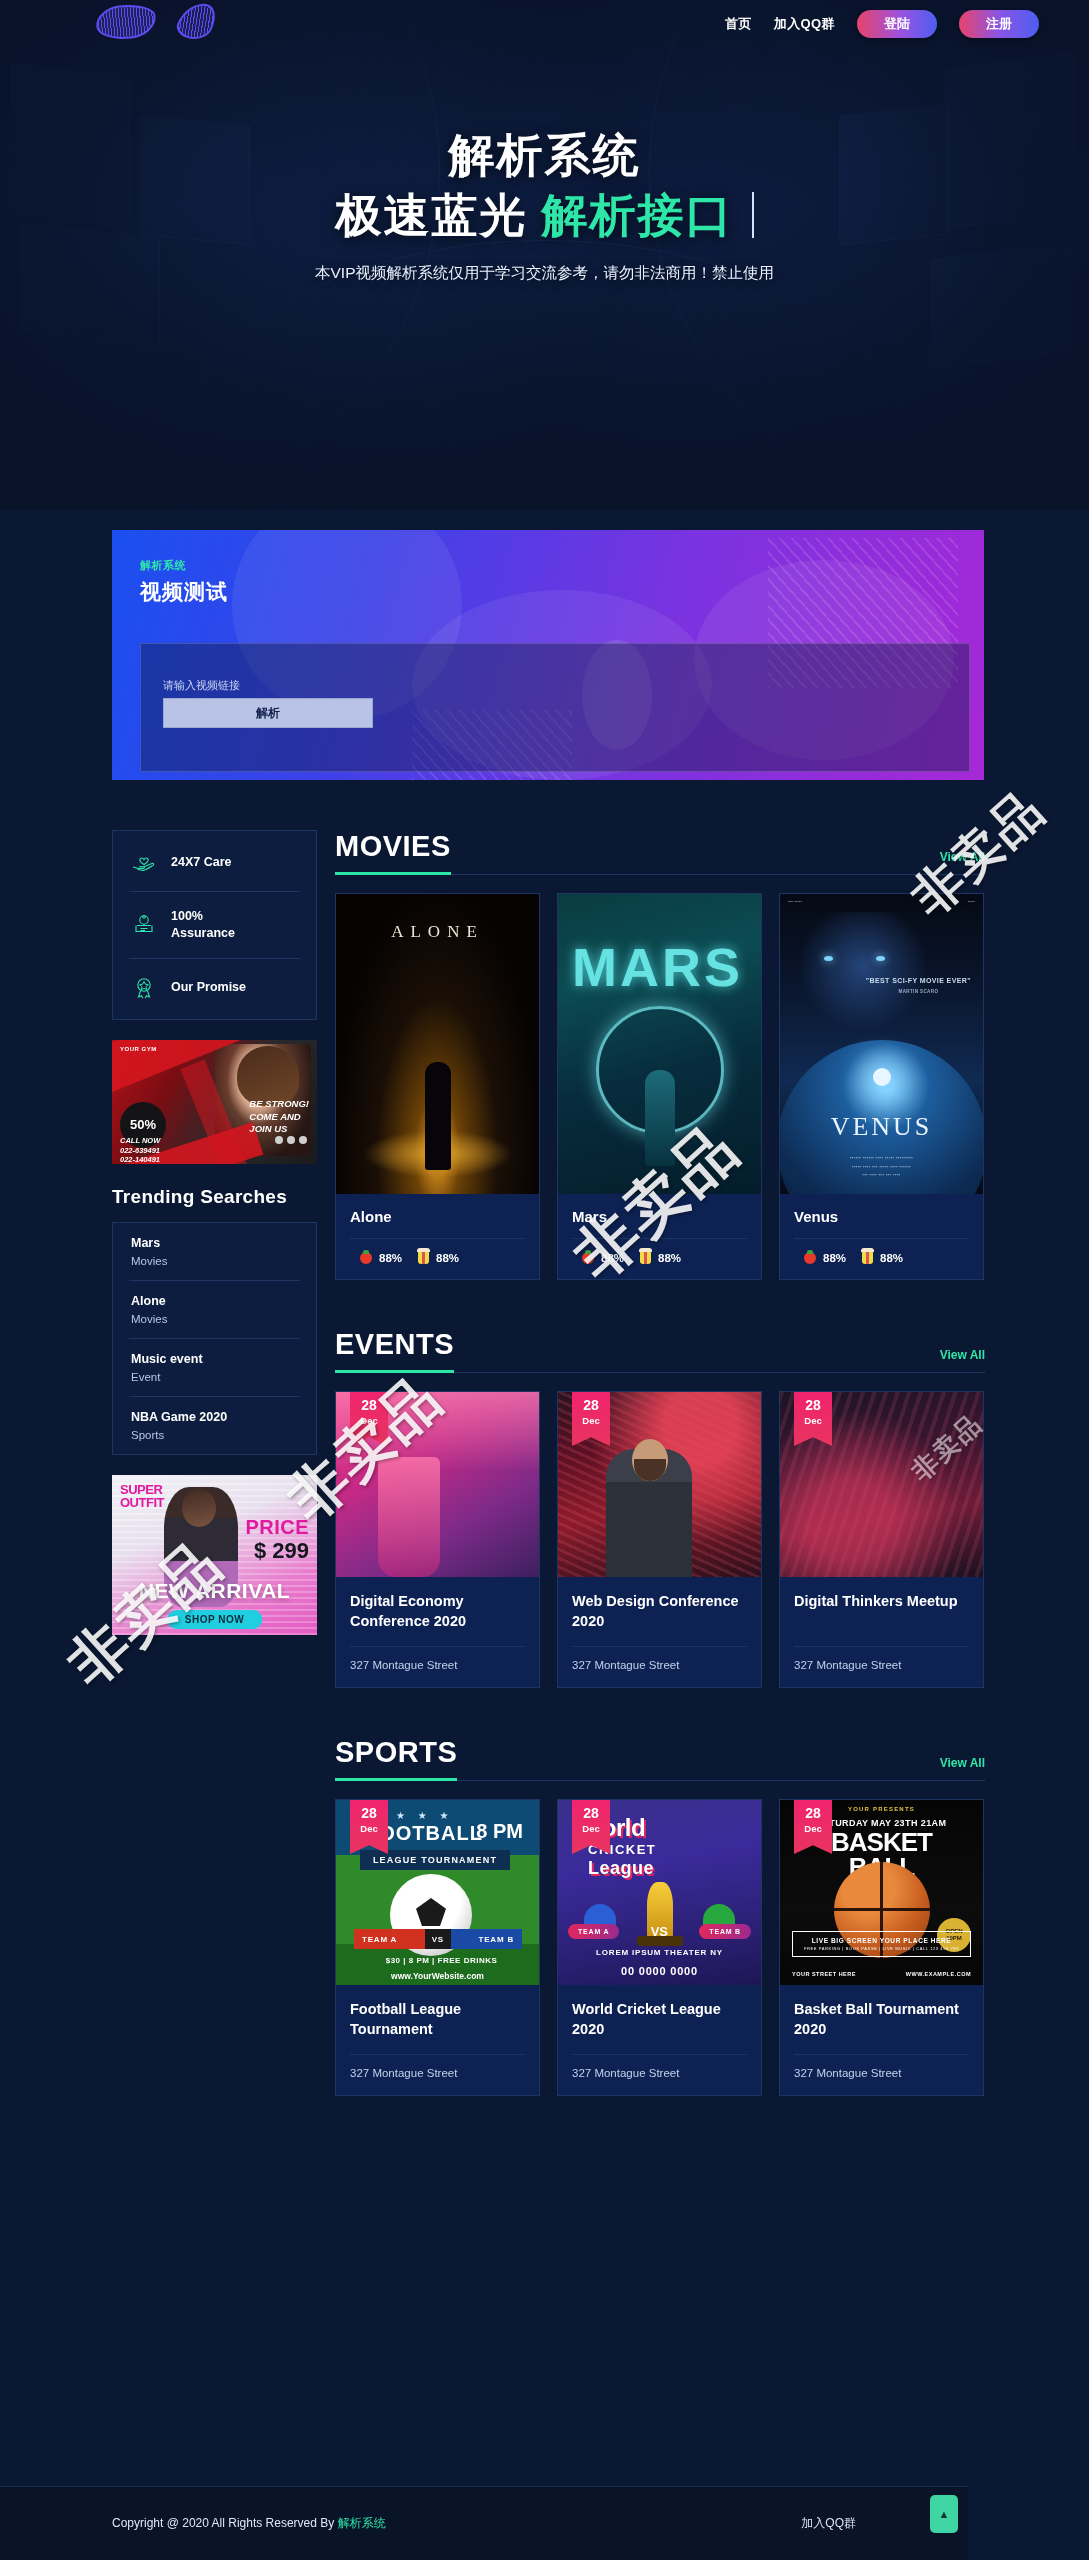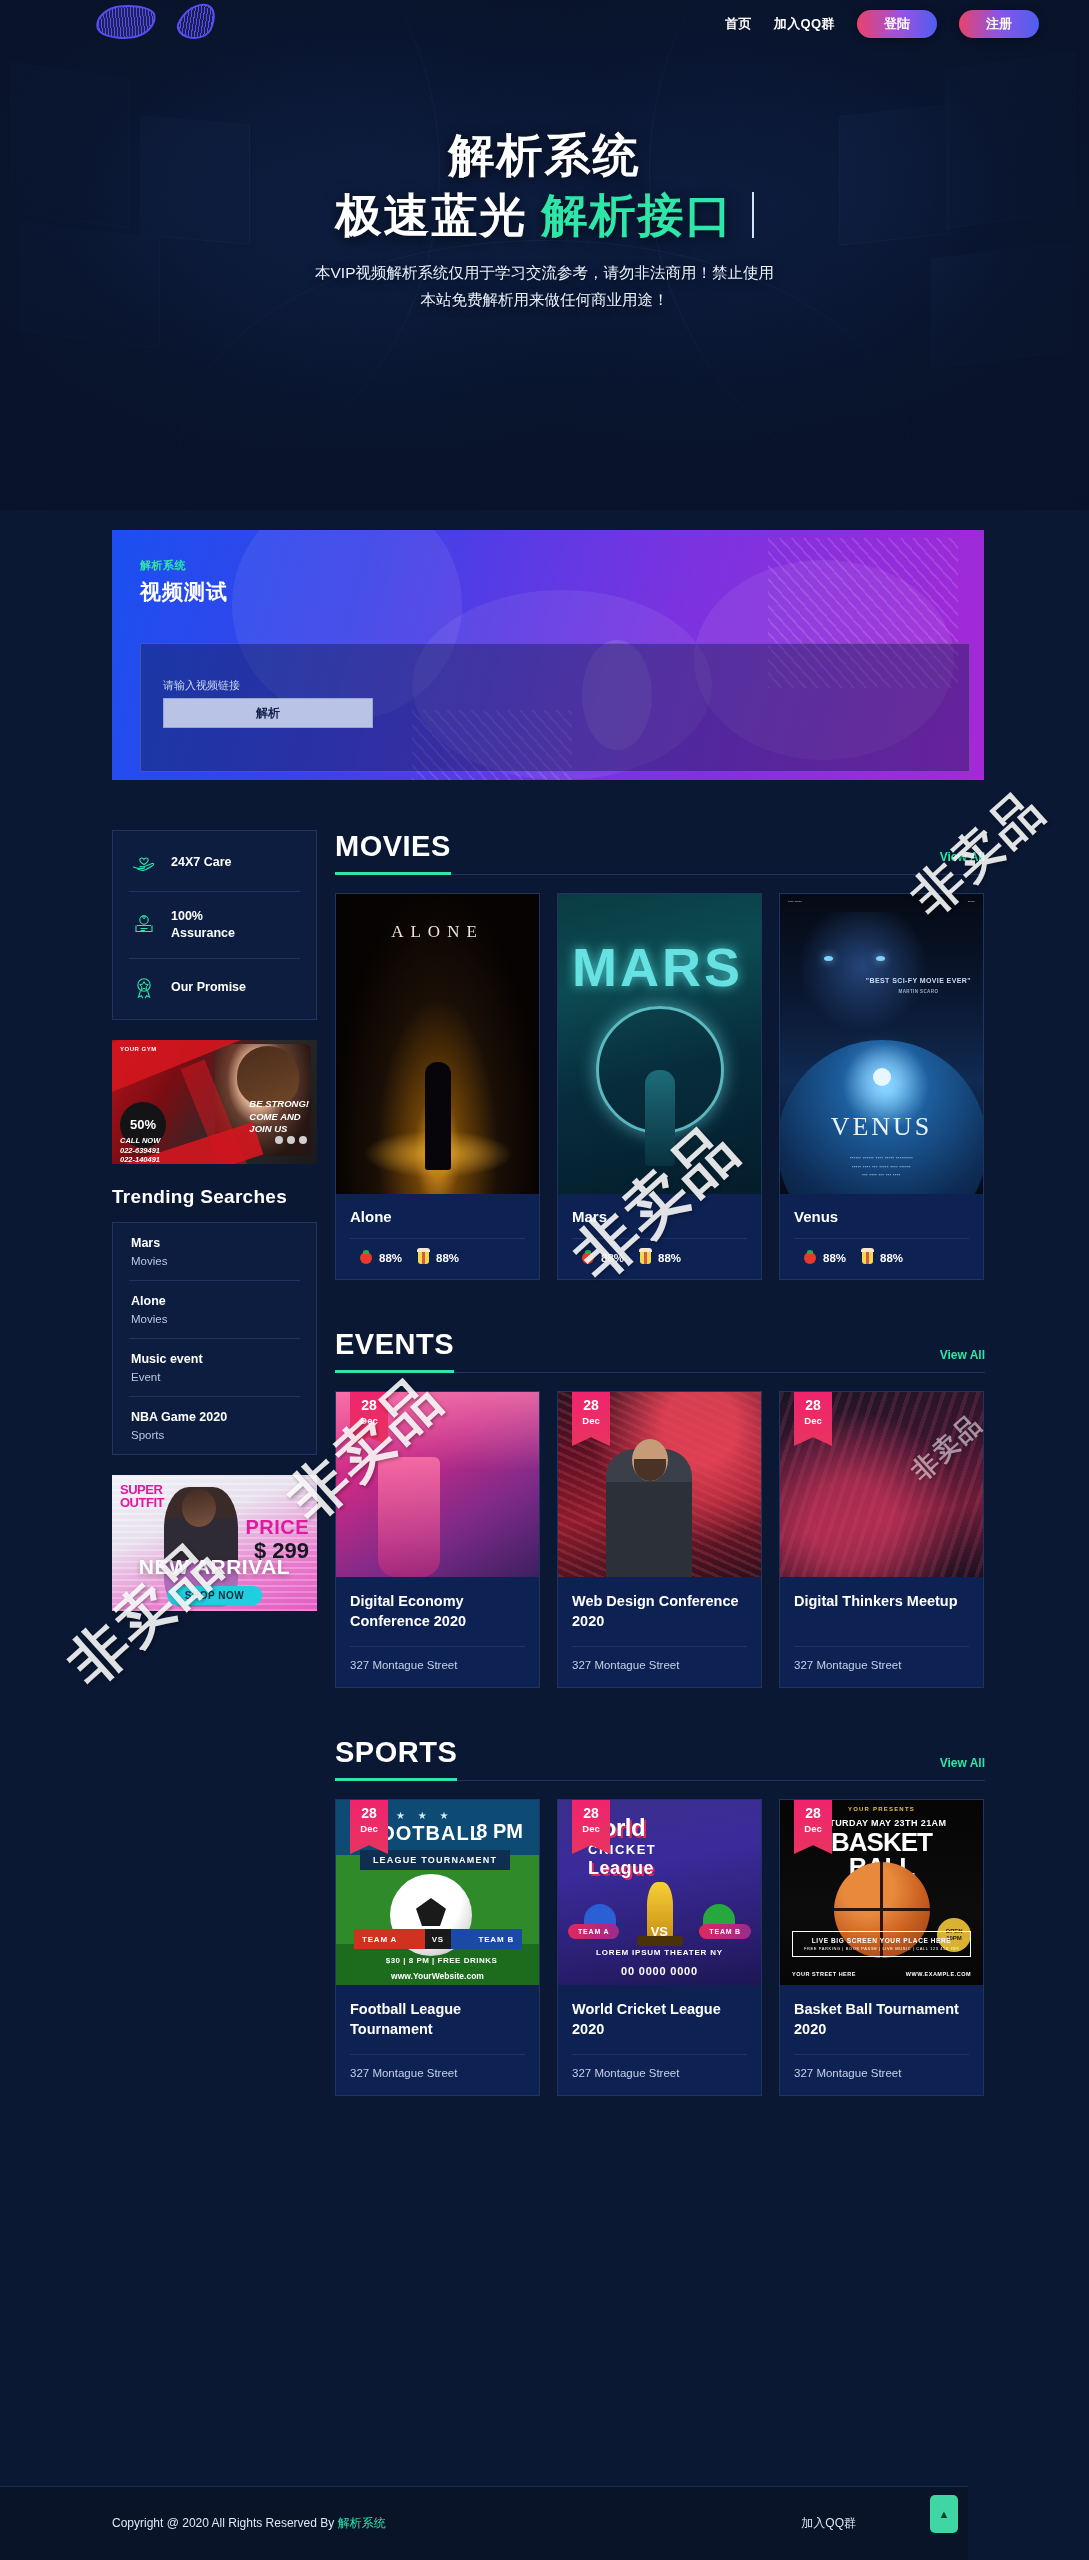--- a/index.html
+++ b/index.html
@@ -193,21 +193,21 @@
   .trend-box {
     margin-top:14px; border:1px solid #1d3560; background:#0d1d3f; padding:0 16px;
   }
   .trend {
     padding:13px 2px; border-bottom:1px solid #1d3560;
   }
   .trend:last-child { border-bottom:none; }
   .trend-n { color:#fff; font-size:12.5px; font-weight:700; }
   .trend-c { color:#b9c7e4; font-size:11.5px; margin-top:5px; }
 
-  .ad2 { margin-top:20px; width:205px; height:136px; position:relative; overflow:hidden;
+  .ad2 { margin-top:20px; width:205px; height:160px; position:relative; overflow:hidden;
     background:linear-gradient(160deg,#f2f3f7 0%, #e8e0ee 35%, #e96fc9 72%, #e24bbd 100%); }
   .ad2 .blinds {
     position:absolute; inset:0;
     background:repeating-linear-gradient(0deg, rgba(255,255,255,.55) 0 2px, rgba(225,228,238,.2) 2px 6px);
     opacity:.55;
   }
   .ad2 .model {
     position:absolute; left:52px; top:12px; width:74px; height:120px;
     background:linear-gradient(180deg, #3a2a28 0 26%, #2e2b36 26% 62%, #b06ab8 62% 100%);
     border-radius:34% 34% 24% 24%;
@@ -452,21 +452,20 @@
 
   <div class="hero-copy">
     <div class="hero-t1">解析系统</div>
     <div class="hero-t2">
       <span class="w">极速蓝光</span>
       <span class="g">解析接口</span>
       <span class="cursor"></span>
     </div>
     <div class="hero-sub">
       <div>本VIP视频解析系统仅用于学习交流参考，请勿非法商用！禁止使用</div>
-      <div>本站免费解析用来做任何商业用途！</div>
     </div>
   </div>
 </div>
 
 <div class="panel-wrap">
   <div class="panel">
     <div class="bubble" style="left:120px; top:-40px; width:230px; height:230px;"></div>
     <div class="bubble" style="left:300px; top:60px; width:300px; height:190px;"></div>
     <div class="bubble" style="left:470px; top:110px; width:70px; height:110px; background:rgba(255,255,255,.1);"></div>
     <div class="bubble" style="right:30px; top:30px; width:260px; height:200px;"></div>

